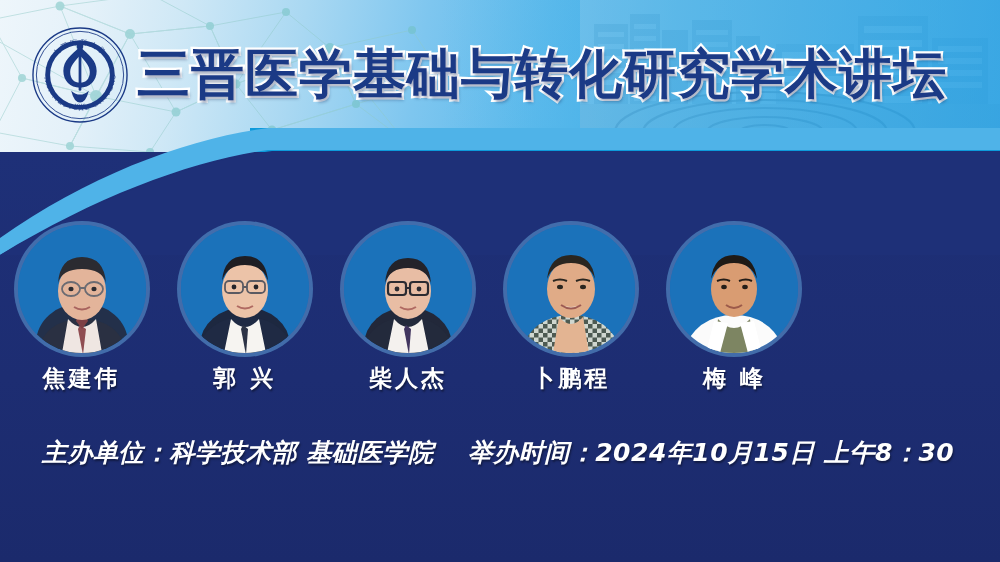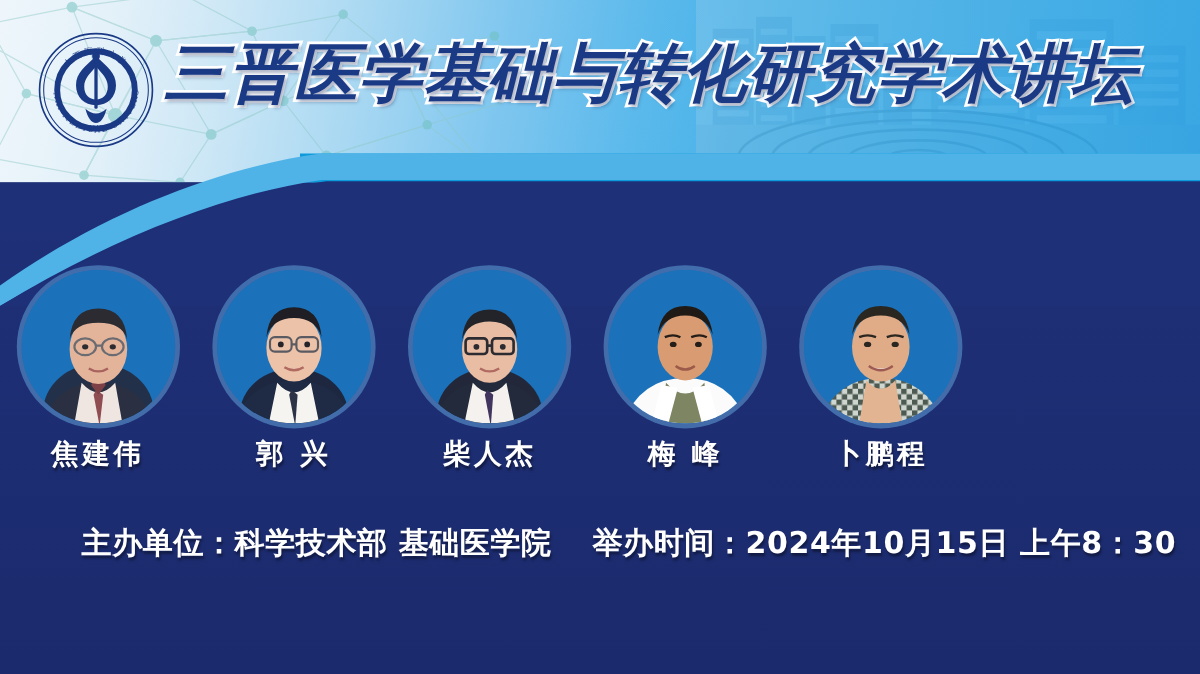--- a/index.html
+++ b/index.html
@@ -53,21 +53,21 @@
 
   
   .logo {
     position:absolute; left:31px; top:26px; width:98px; height:98px;
   }
 
   
   .headline {
     position:absolute; left:137px; top:26px;
     width:800px; height:98px;
-    display:flex; align-items:flex-start;font-style:italic;
+    display:flex; align-items:center;
   }
   .headline span {
     font-family:"DejaVu Sans", sans-serif;
     font-size:53px;
     font-weight:bold;
     letter-spacing:1px;
     color:#1b3a86;
     -webkit-text-stroke:4.5px #ffffff;
     paint-order:stroke fill;
     white-space:nowrap;
@@ -113,21 +113,22 @@
     color:#ffffff;
     letter-spacing:3px;
     text-shadow:1px 2px 2px rgba(0,0,0,.45);
     white-space:nowrap;
   }
 
   
   .info {
     position:absolute; left:0; top:432px; width:952px;
     z-index:3;
-    padding-left:68px;
+    padding-left:42px;
+    font-style:italic;
   }
   .info-line {
     font-family:"DejaVu Sans", sans-serif;
     font-size:25px;
     font-weight:bold;
     color:#ffffff;
     letter-spacing:.5px;
     line-height:42px;
     white-space:nowrap;
     text-shadow:1px 2px 2px rgba(0,0,0,.4);
@@ -361,42 +362,20 @@
             <path d="M62 63 h4"></path>
           </g>
           <g fill="#2b2b31">
               <circle cx="53" cy="64" r="2.4"></circle>
               <circle cx="75" cy="64" r="2.4"></circle>
             </g>
           <path d="M56 82 q8 5 16 0" stroke="#b06a62" stroke-width="2" fill="none"></path>
         </svg>
       </div>
       <div class="sp-name">柴人杰</div>
-    </div>
-
-    <div class="speaker">
-      <div class="portrait">
-        <svg viewBox="0 0 128 128">
-          <rect width="128" height="128" fill="#1b72ba"></rect>
-          <path d="M12 128 q14 -38 52 -38 q38 0 52 38 z" fill="#fbfbfb"></path>
-          <path d="M48 94 q16 18 32 0 l4 34 h-40 z" fill="#7d8562"></path>
-          <path d="M44 96 l-8 32 h14 l8 -30 z" fill="#ffffff"></path>
-          <path d="M84 96 l8 32 h-14 l-8 -30 z" fill="#ffffff"></path>
-          <ellipse cx="64" cy="64" rx="23" ry="28" fill="#d99c72"></ellipse>
-          <path d="M41 54 q3 -24 23 -24 q20 0 23 24 q-6 -16 -23 -16 q-17 0 -23 16 z" fill="#1f1a16"></path>
-          <g fill="#241d18">
-              <ellipse cx="54" cy="62" rx="2.8" ry="2.2"></ellipse>
-              <ellipse cx="75" cy="62" rx="2.8" ry="2.2"></ellipse>
-            </g>
-          <path d="M47 56 q7 -3 13 0" stroke="#241d18" stroke-width="2" fill="none"></path>
-          <path d="M69 56 q7 -3 13 0" stroke="#241d18" stroke-width="2" fill="none"></path>
-          <path d="M56 80 q8 6 16 0" stroke="#9c5a4a" stroke-width="2" fill="none"></path>
-        </svg>
-      </div>
-      <div class="sp-name">梅 峰</div>
     </div>
 
     <div class="speaker">
       <div class="portrait">
         <svg viewBox="0 0 128 128">
           <rect width="128" height="128" fill="#1b72ba"></rect>
           <defs>
             <pattern id="check4" width="9" height="9" patternUnits="userSpaceOnUse">
               <rect width="9" height="9" fill="#cfd6cf"></rect>
               <rect width="4.5" height="4.5" fill="#4d5a52"></rect>
@@ -412,20 +391,42 @@
               <ellipse cx="76" cy="62" rx="3" ry="2.2"></ellipse>
             </g>
           <path d="M46 56 q7 -3 14 0" stroke="#2a2620" stroke-width="2" fill="none"></path>
           <path d="M69 56 q7 -3 14 0" stroke="#2a2620" stroke-width="2" fill="none"></path>
           <path d="M54 80 q10 8 20 0 q-10 4 -20 0 z" fill="#f3ece6"></path>
           <path d="M54 80 q10 7 20 0" stroke="#9c5a52" stroke-width="2" fill="none"></path>
         </svg>
       </div>
       <div class="sp-name">卜鹏程</div>
     </div>
+
+    <div class="speaker">
+      <div class="portrait">
+        <svg viewBox="0 0 128 128">
+          <rect width="128" height="128" fill="#1b72ba"></rect>
+          <path d="M12 128 q14 -38 52 -38 q38 0 52 38 z" fill="#fbfbfb"></path>
+          <path d="M48 94 q16 18 32 0 l4 34 h-40 z" fill="#7d8562"></path>
+          <path d="M44 96 l-8 32 h14 l8 -30 z" fill="#ffffff"></path>
+          <path d="M84 96 l8 32 h-14 l-8 -30 z" fill="#ffffff"></path>
+          <ellipse cx="64" cy="64" rx="23" ry="28" fill="#d99c72"></ellipse>
+          <path d="M41 54 q3 -24 23 -24 q20 0 23 24 q-6 -16 -23 -16 q-17 0 -23 16 z" fill="#1f1a16"></path>
+          <g fill="#241d18">
+              <ellipse cx="54" cy="62" rx="2.8" ry="2.2"></ellipse>
+              <ellipse cx="75" cy="62" rx="2.8" ry="2.2"></ellipse>
+            </g>
+          <path d="M47 56 q7 -3 13 0" stroke="#241d18" stroke-width="2" fill="none"></path>
+          <path d="M69 56 q7 -3 13 0" stroke="#241d18" stroke-width="2" fill="none"></path>
+          <path d="M56 80 q8 6 16 0" stroke="#9c5a4a" stroke-width="2" fill="none"></path>
+        </svg>
+      </div>
+      <div class="sp-name">梅 峰</div>
+    </div>
   </div>
 
   <div class="info">
     <div class="info-line">
       <span>主办单位：</span><span>科学技术部  基础医学院</span><span class="gap"></span><span>举办时间：</span><span>2024年10月15日 上午8：30</span>
     </div>
   </div>
 
 </div>
 

